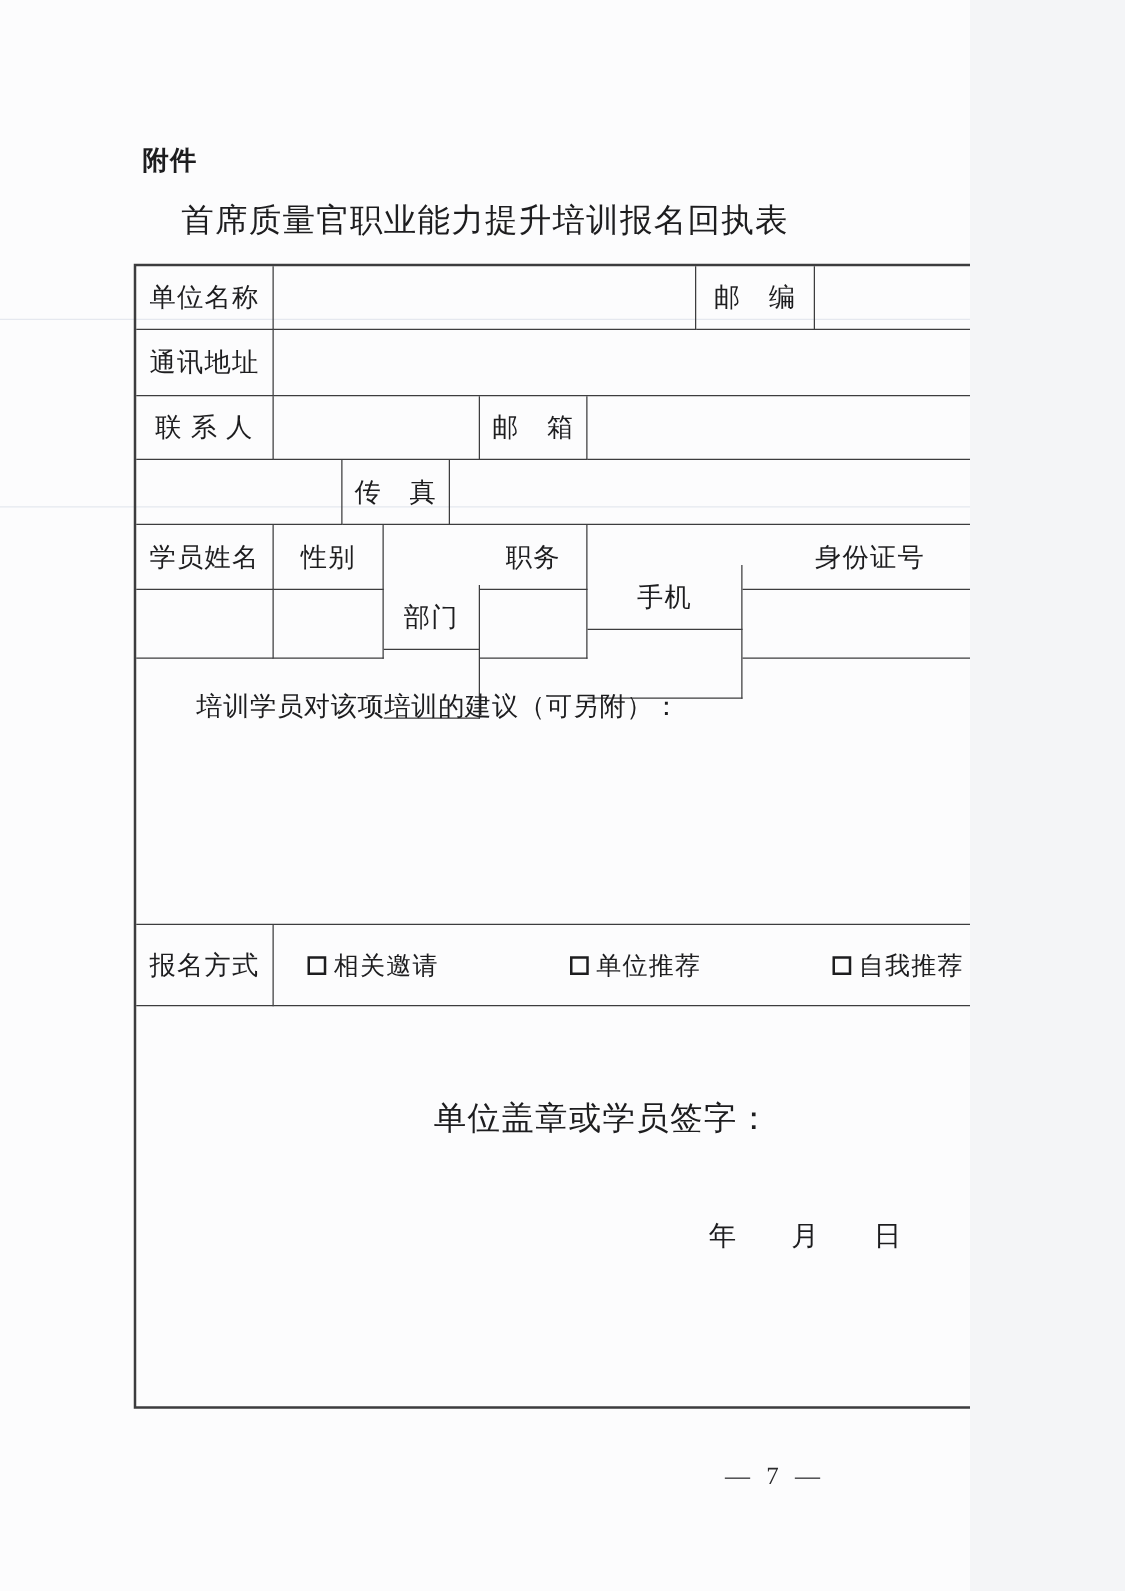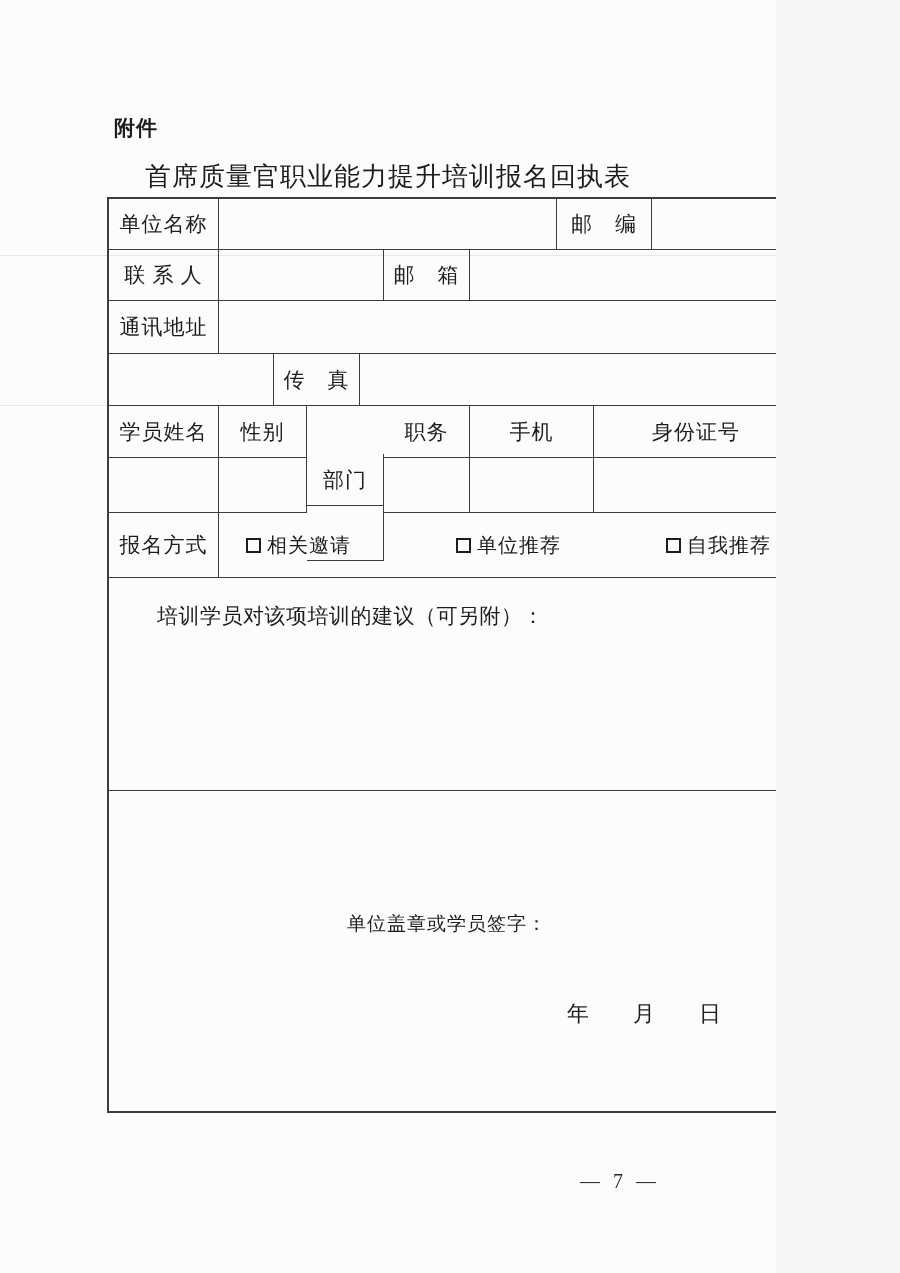--- a/index.html
+++ b/index.html
@@ -44,21 +44,21 @@
     left: 0; right: 0;
     top: 159px;
     text-align: center;
     font-size: 26px;
     font-weight: 400;
     letter-spacing: 1px;
   }
 
   .form-table {
     position: absolute;
-    left: 107px; top: 197px;
+    left: 107px; top: 211px;
     width: 693px;
     border: 2px solid var(--line);
     background: transparent;
     z-index: 1;
   }
   .tr { display: flex; width: 100%; }
   .td {
     border-right: 1px solid var(--line);
     border-bottom: 1px solid var(--line);
     height: 100%;
@@ -88,21 +88,21 @@
 
   
   .w-c1   { width: 110px; flex: none; }
   .w-r1c2 { width: 338px; flex: none; }
   .w-r1c3 { width: 95px;  flex: none; }
   .w-r3c2 { width: 165px; flex: none; }
   .w-r3c3 { width: 86px;  flex: none; }
   .w-s2   { width: 88px;  flex: none; }
   .w-s3   { width: 77px;  flex: none; margin-top: 48px; }
   .w-s4   { width: 86px;  flex: none; }
-  .w-s5   { width: 124px; flex: none; }
+  .w-s5   { width: 124px; flex: none; margin-top: 32px; }
   .w-rest { flex: 1; }
 
   
   .options-cell {
     display: flex;
     align-items: center;
     justify-content: space-between;
     padding: 0 27px;
   }
   .option { display: flex; align-items: center; font-size: 20px; letter-spacing: 1px; }
@@ -120,23 +120,23 @@
   
   .declaration-cell { padding: 22px 10px 0 6px; }
   .declaration-text {
     font-size: 22px;
     line-height: 46px;
     text-indent: 2em;
     letter-spacing: 0.5px;
     text-align: justify;
   }
   .signature-line {
-    margin-top: 98px;
+    margin-top: 50px;
     margin-left: 232px;
-    font-size: 19px;
+    font-size: 26px;
     letter-spacing: 1px;
   }
   .date-line {
     margin-top: 62px;
     margin-left: 452px;
     font-size: 22px;
     white-space: pre;
   }
 
   .page-number {
@@ -161,29 +161,29 @@
 
   <div class="form-table">
 
     <div class="tr r1">
       <div class="td label w-c1">单位名称</div>
       <div class="td w-r1c2"></div>
       <div class="td label w-r1c3">邮　编</div>
       <div class="td w-rest last"></div>
     </div>
 
+    <div class="tr r2">
+      <div class="td label w-c1">通讯地址</div>
+      <div class="td w-rest last"></div>
+    </div>
+
     <div class="tr r3">
       <div class="td label w-c1">联 系 人</div>
       <div class="td w-r3c2"></div>
       <div class="td label w-r3c3">邮　箱</div>
-      <div class="td w-rest last"></div>
-    </div>
-
-    <div class="tr r2">
-      <div class="td label w-c1">通讯地址</div>
       <div class="td w-rest last"></div>
     </div>
 
     <div class="tr r4">
       <div class="td w-r3c2"></div>
       <div class="td label w-r3c3">传　真</div>
       <div class="td w-rest last"></div>
     </div>
 
     <div class="tr r5">
@@ -195,46 +195,46 @@
       <div class="td label w-rest last">身份证号</div>
     </div>
 
     <div class="tr r6">
       <div class="td w-c1"></div>
       <div class="td w-s2"></div>
       <div class="td w-s3"></div>
       <div class="td w-s4"></div>
       <div class="td w-s5"></div>
       <div class="td w-rest last"></div>
+    </div>
+
+    <div class="tr r8">
+      <div class="td w-rest last suggestion-cell">
+        <span>培训学员对该项培训的建议（可另附）：</span>
+      </div>
     </div>
 
     <div class="tr r7">
       <div class="td label w-c1">报名方式</div>
       <div class="td w-rest last options-cell">
         <span class="option">
           <span class="checkbox"></span>
           <span>相关邀请</span>
         </span>
         <span class="option">
           <span class="checkbox"></span>
           <span>单位推荐</span>
         </span>
         <span class="option">
           <span class="checkbox"></span>
           <span>自我推荐</span>
         </span>
       </div>
     </div>
 
-    <div class="tr r8">
-      <div class="td w-rest last suggestion-cell">
-        <span>培训学员对该项培训的建议（可另附）：</span>
-      </div>
-    </div>
-
     <div class="tr r9 bottom">
       <div class="td w-rest last declaration-cell">
         <div class="signature-line">单位盖章或学员签字：</div>
         <div class="date-line">年　　月　　日</div>
       </div>
     </div>
 
   </div>
 
   <div class="page-number">— 7 —</div>

